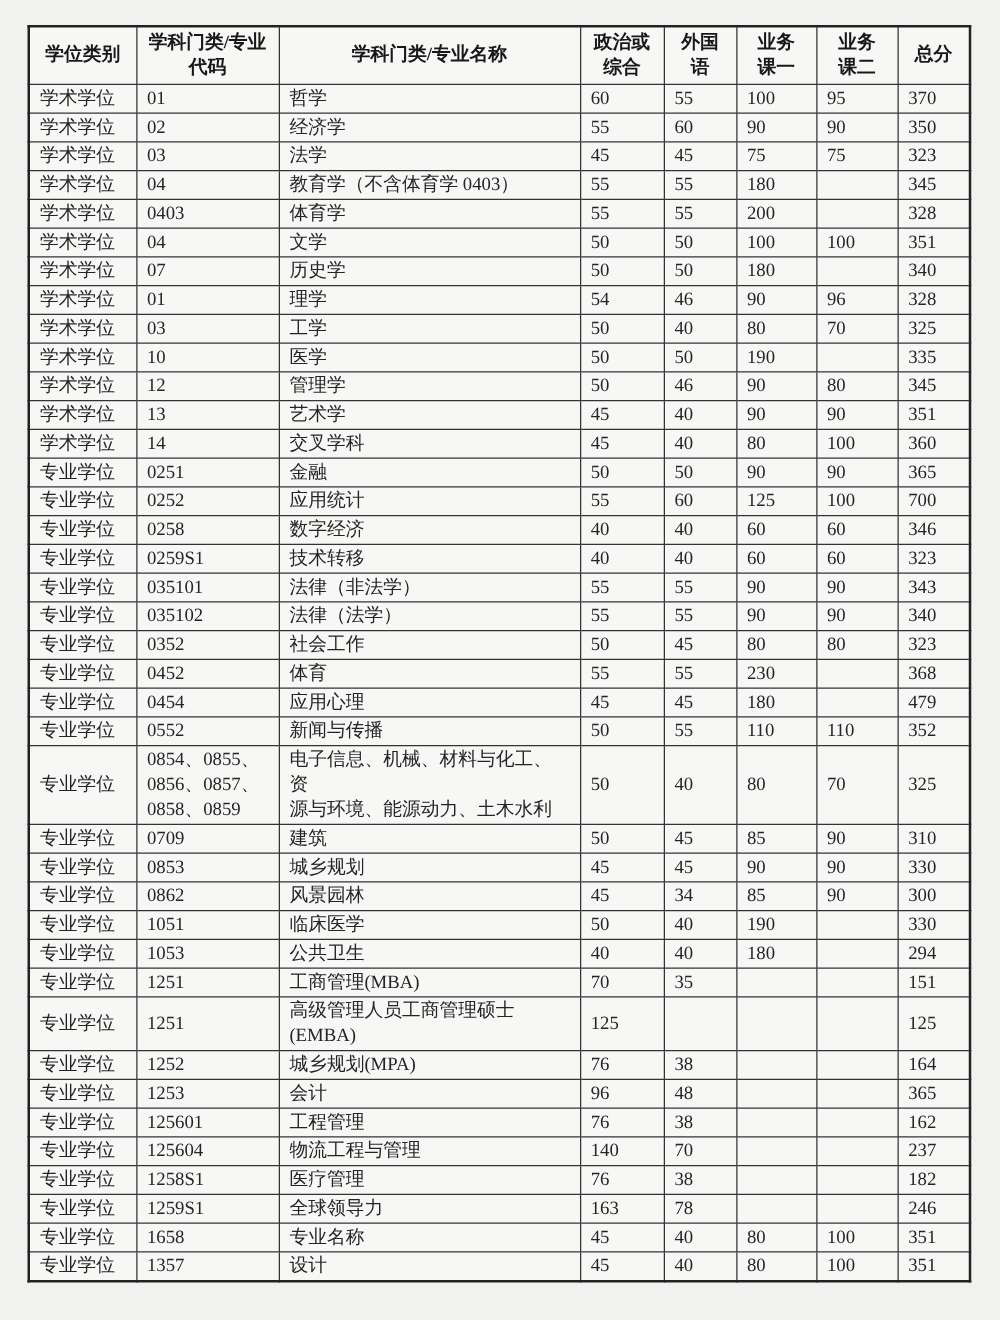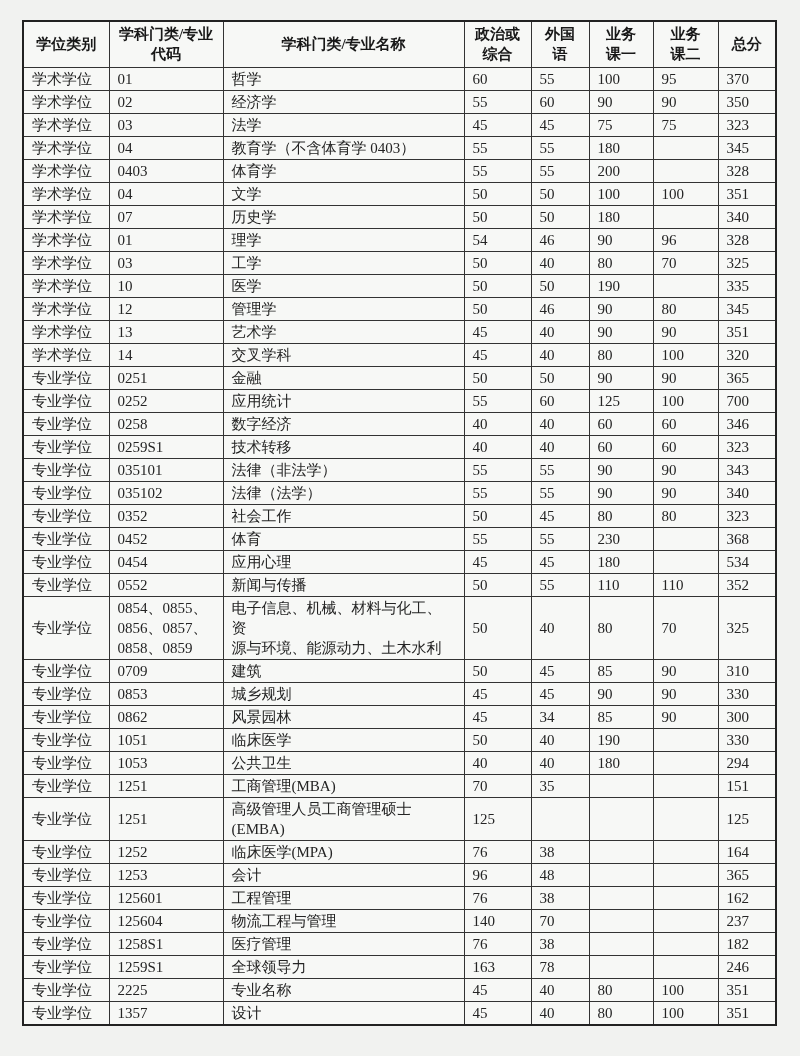--- a/index.html
+++ b/index.html
@@ -213,21 +213,21 @@
           <td>351</td>
         </tr>
         <tr>
           <td>学术学位</td>
           <td>14</td>
           <td>交叉学科</td>
           <td>45</td>
           <td>40</td>
           <td>80</td>
           <td>100</td>
-          <td>320</td>
+          <td>360</td>
         </tr>
         <tr>
           <td>专业学位</td>
           <td>0251</td>
           <td>金融</td>
           <td>50</td>
           <td>50</td>
           <td>90</td>
           <td>90</td>
           <td>365</td>
@@ -303,21 +303,21 @@
           <td>368</td>
         </tr>
         <tr>
           <td>专业学位</td>
           <td>0454</td>
           <td>应用心理</td>
           <td>45</td>
           <td>45</td>
           <td>180</td>
           <td></td>
-          <td>534</td>
+          <td>479</td>
         </tr>
         <tr>
           <td>专业学位</td>
           <td>0552</td>
           <td>新闻与传播</td>
           <td>50</td>
           <td>55</td>
           <td>110</td>
           <td>110</td>
           <td>352</td>
@@ -402,21 +402,21 @@
 (EMBA)</td>
           <td>125</td>
           <td></td>
           <td></td>
           <td></td>
           <td>125</td>
         </tr>
         <tr>
           <td>专业学位</td>
           <td>1252</td>
-          <td>临床医学(MPA)</td>
+          <td>城乡规划(MPA)</td>
           <td>76</td>
           <td>38</td>
           <td></td>
           <td></td>
           <td>164</td>
         </tr>
         <tr>
           <td>专业学位</td>
           <td>1253</td>
           <td>会计</td>
@@ -461,21 +461,21 @@
           <td>1259S1</td>
           <td>全球领导力</td>
           <td>163</td>
           <td>78</td>
           <td></td>
           <td></td>
           <td>246</td>
         </tr>
         <tr>
           <td>专业学位</td>
-          <td>2225</td>
+          <td>1658</td>
           <td>专业名称</td>
           <td>45</td>
           <td>40</td>
           <td>80</td>
           <td>100</td>
           <td>351</td>
         </tr>
         <tr>
           <td>专业学位</td>
           <td>1357</td>

